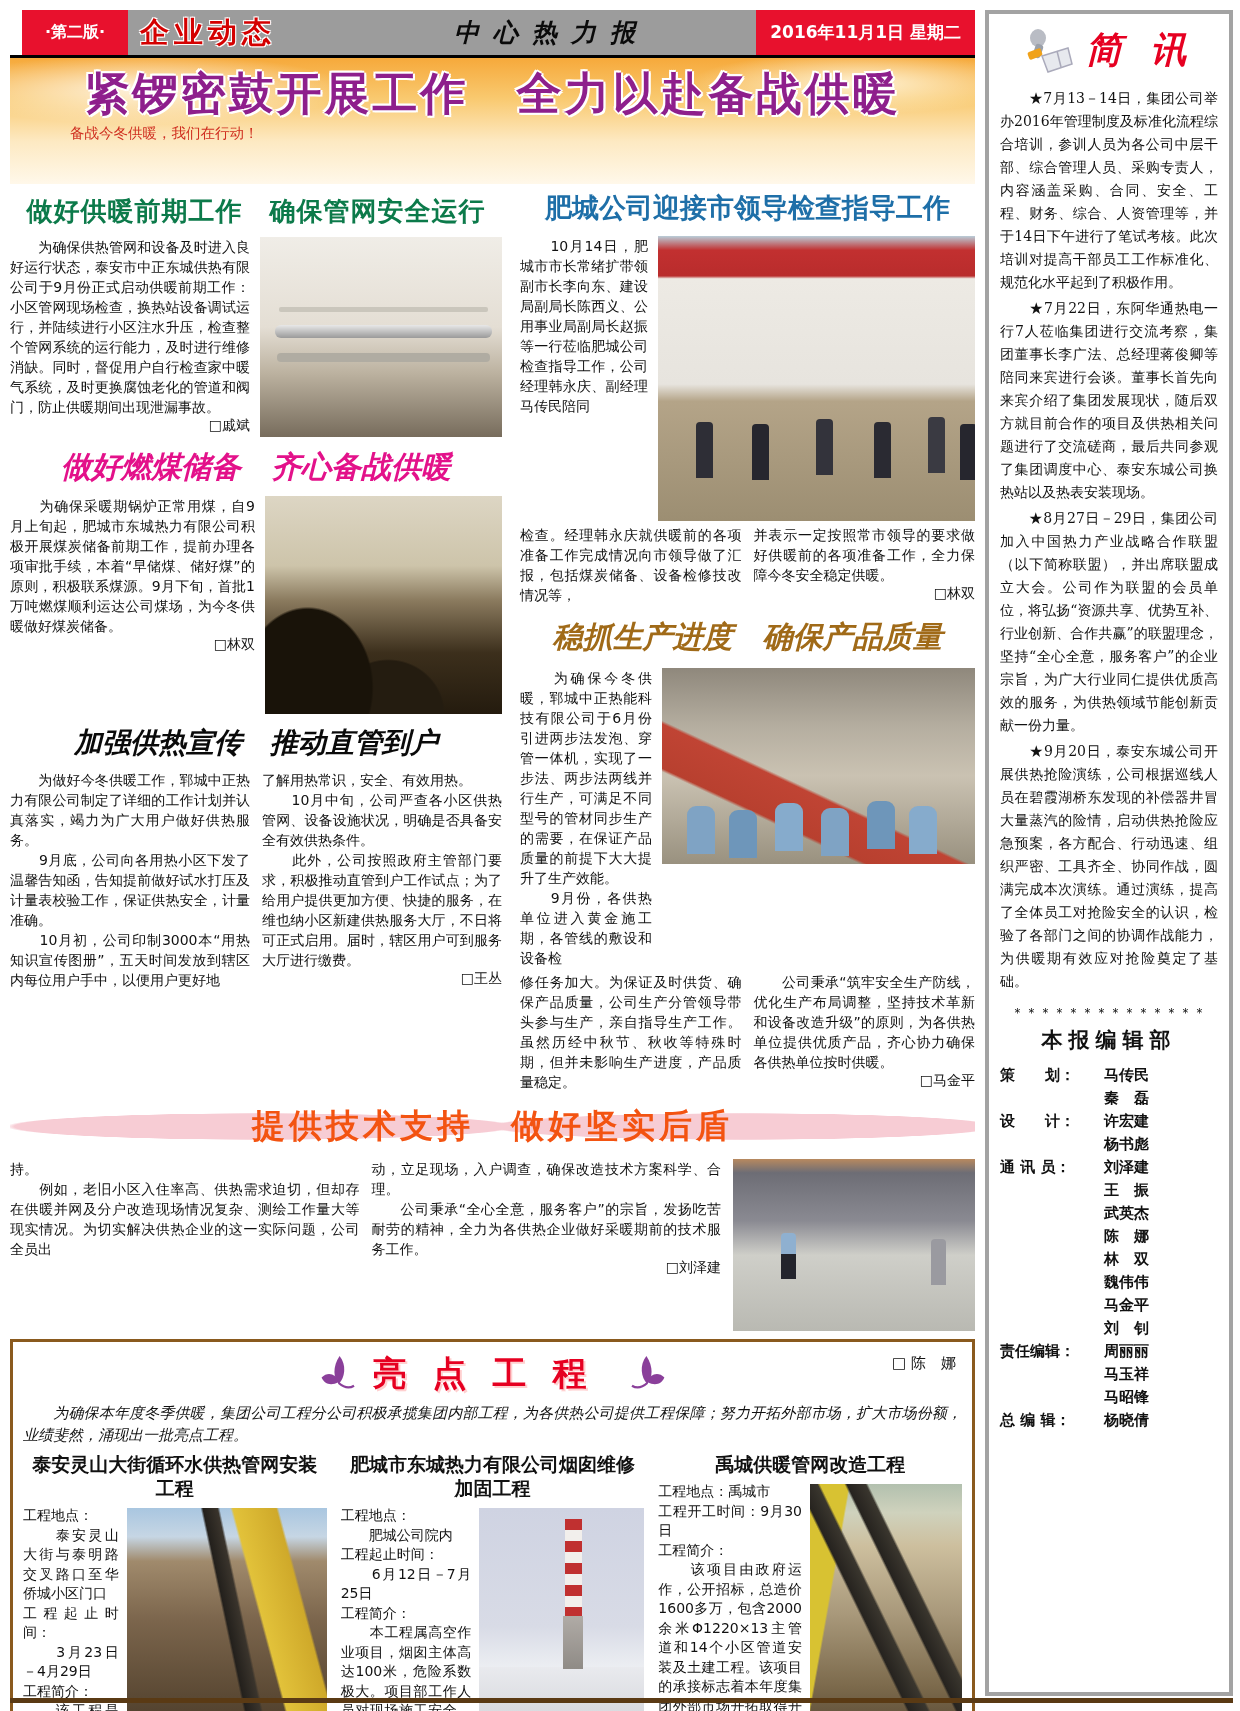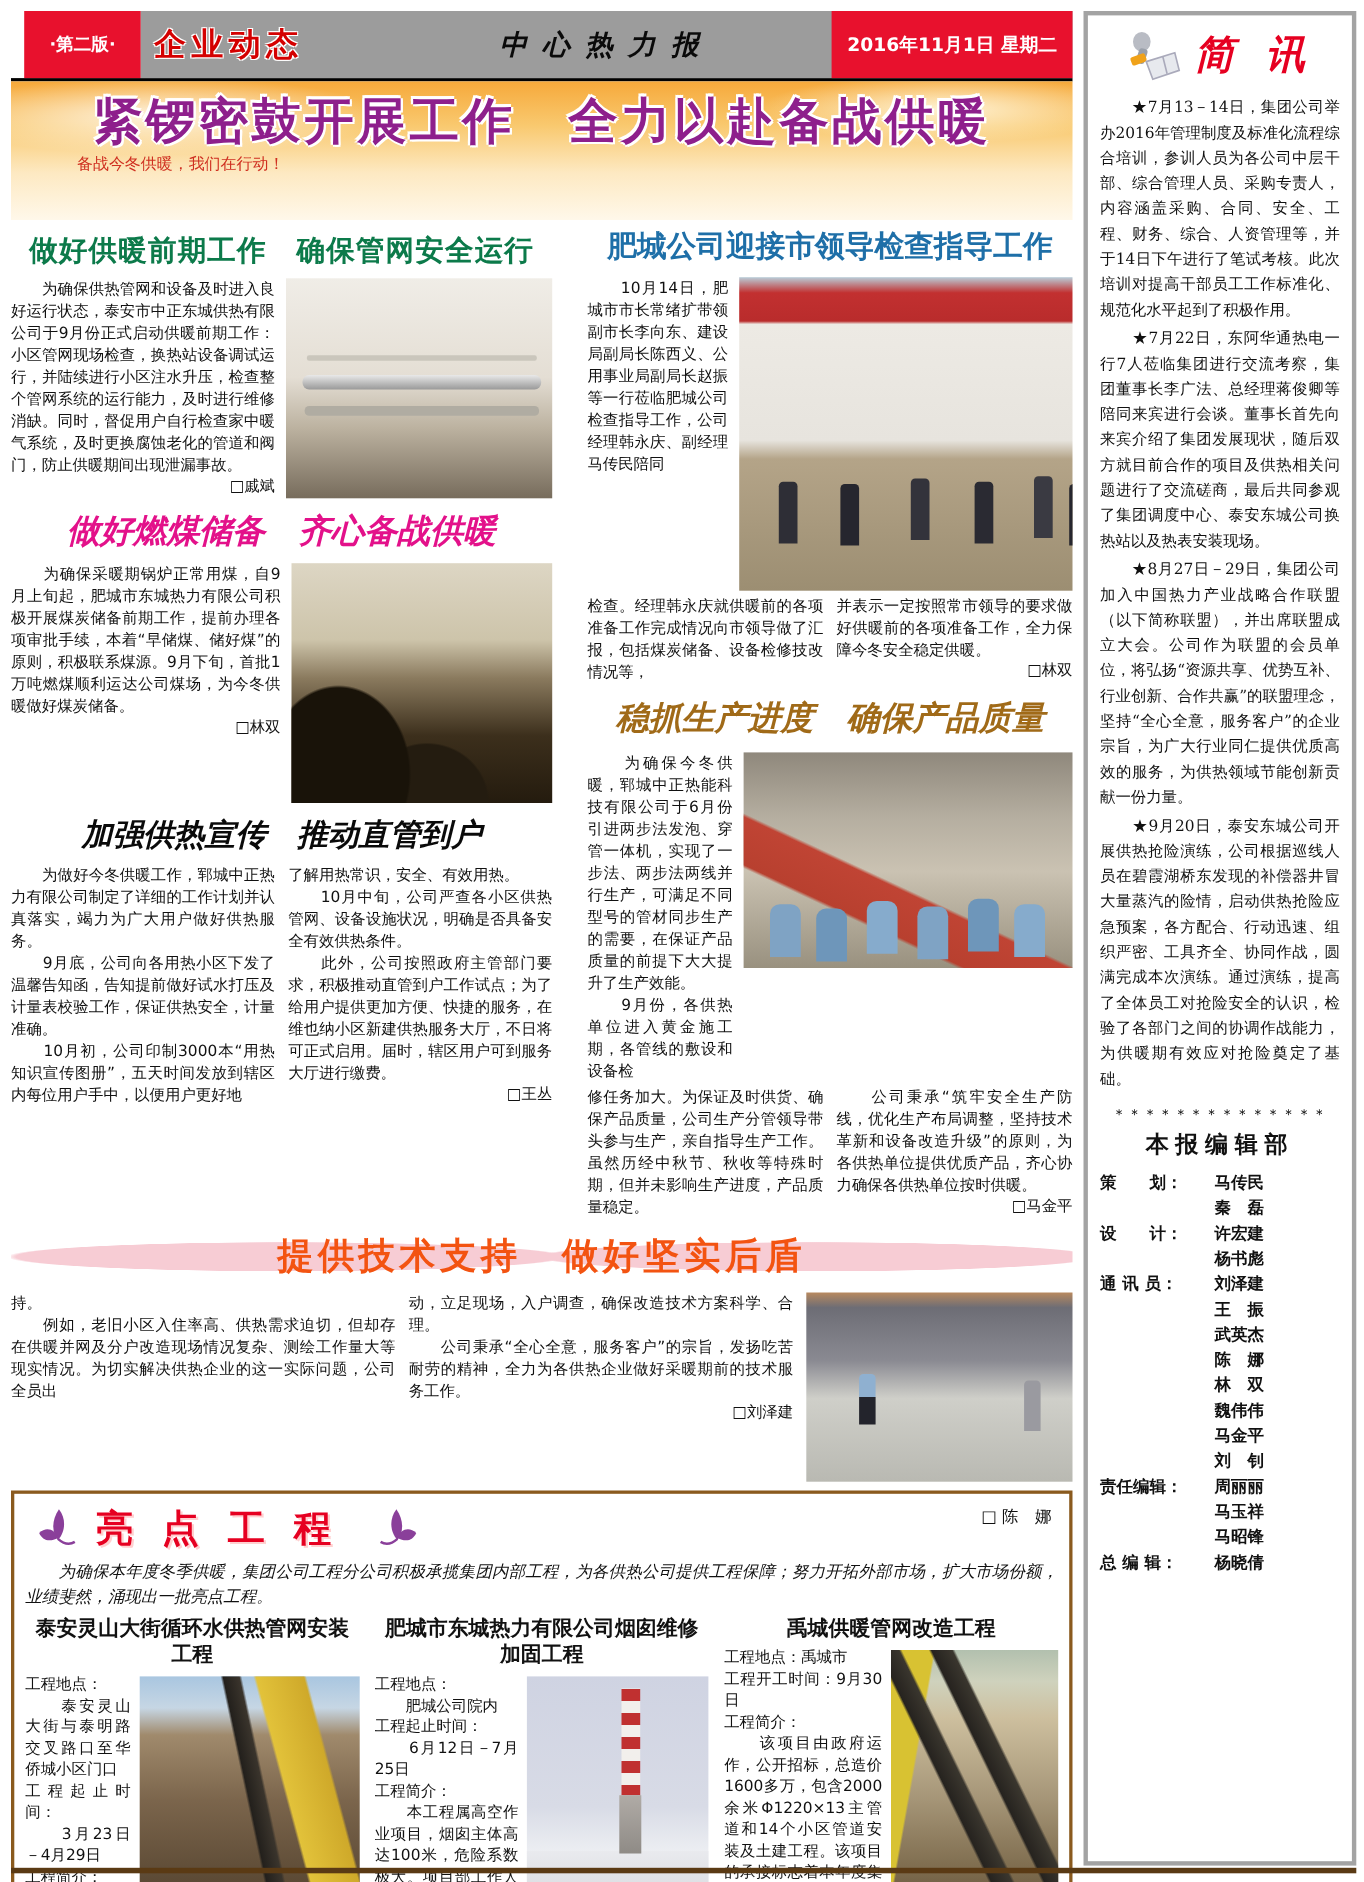--- a/index.html
+++ b/index.html
@@ -5,21 +5,21 @@
   * { box-sizing: border-box; margin: 0; padding: 0; }
   body {
     width: 1240px; height: 1711px; position: relative; overflow: hidden;
     background: #fff; font-family: "DejaVu Sans", "Liberation Sans", sans-serif;
     color: #111;
   }
   .page { display: flex; gap: 10px; padding: 10px 7px 0 10px; }
   .main { width: 965px; flex: none; }
 
   
-  .masthead-bar { display: flex; height: 64px; border-bottom: 3px solid #000; padding-left: 12px; }
+  .masthead-bar { display: flex; height: 48px; border-bottom: 3px solid #000; padding-left: 12px; }
   .edition-block { background: #e8112d; color: #fff; width: 106px; flex: none;
     display: flex; align-items: center; justify-content: center; font-size: 16px; font-weight: bold; }
   .graybar { flex: 1; background: #9c9c9c; display: flex; align-items: center; position: relative; gap: 27px; }
   .section-name { color: #d40000; font-weight: bold; font-size: 29px; letter-spacing: 5px; margin-left: 12px;
     text-shadow: 1px 1px 0 #fff, -1px -1px 0 #fff, 1px -1px 0 #fff, -1px 1px 0 #fff; z-index: 2; }
   .paper-name { position: absolute; left: 180px; right: 180px; text-align: center;
     font-family: "DejaVu Serif", serif; font-weight: bold; font-style: italic;
     font-size: 25px; letter-spacing: 14px; color: #0a0a0a; }
   .date-block { background: #e8112d; color: #fff; font-weight: bold; font-size: 17px;
     padding: 0 14px; display: flex; align-items: center; margin-left: auto; height: 100%; z-index: 2; }
@@ -29,21 +29,21 @@
     background:
       radial-gradient(ellipse 30% 40% at 14% 25%, rgba(255,255,255,.8) 0%, transparent 70%),
       radial-gradient(ellipse 25% 35% at 88% 20%, rgba(255,248,225,.9) 0%, transparent 70%),
       linear-gradient(180deg, #f6a93b 0%, #f9c96f 32%, #fde9c2 66%, #fff8ea 100%); }
   .banner-headline { text-align: center; font-size: 45px; font-weight: bold; color: #8e1f8c; letter-spacing: 3px;
     text-shadow: 2px 0 0 #fff, -2px 0 0 #fff, 0 2px 0 #fff, 0 -2px 0 #fff, 2px 2px 0 #fff, -2px -2px 0 #fff; }
   .banner-intro { color: #cf2f20; font-size: 14.5px; line-height: 21px; padding: 4px 16px 0; text-align: justify; }
   .banner-action { color: #cf2f20; font-size: 14.5px; padding-left: 60px; }
 
   
-  .cols { display: flex; gap: 32px; margin-top: 4px; }
+  .cols { display: flex; gap: 18px; margin-top: 4px; }
   .col-l { width: 492px; flex: none; }
   .col-r { flex: 1; min-width: 0; }
   h2 { text-align: center; }
   .h-green { color: #0c7a4a; font-size: 26px; letter-spacing: 1px; margin: 6px 0 8px; }
   .h-blue  { color: #1e6fa8; font-size: 27px; font-family: "DejaVu Serif", serif; margin: 2px 0 10px; }
   .h-pink  { color: #e3118a; font-size: 30px; font-family: "DejaVu Serif", serif; font-style: italic; margin: 10px 0 8px; }
   .h-brown { color: #a06a18; font-size: 30px; font-family: "DejaVu Serif", serif; font-style: italic; margin: 12px 0 10px; }
   .h-black { color: #0a0a0a; font-size: 28px; font-family: "DejaVu Serif", serif; font-style: italic; margin: 10px 0 8px; }
   .h-orange { position: relative; color: #f35311; font-size: 33px; font-family: "DejaVu Serif", serif;
     font-weight: bold; letter-spacing: 4px; margin: 8px 0 6px; padding: 4px 0;
@@ -100,21 +100,21 @@
     background: linear-gradient(180deg,#b0aba6,#8f8b86); }
   .ph-trench2 { width: 152px; height: 238px;
     background:
       linear-gradient(64deg, transparent 38%, #26231f 39%, #3a362e 46%, transparent 47%),
       linear-gradient(64deg, transparent 56%, #26231f 57%, #3a362e 64%, transparent 65%),
       linear-gradient(100deg, #d8c232 0 20%, transparent 21%),
       linear-gradient(180deg,#b2c0ae 0%,#cfd2bd 12%,#cdbf9e 26%,#a8987a 55%,#7c6a4c 85%,#60503a 100%); }
 
   
   .gbox { margin-top: 8px; border: 3px solid #8a5a1e; padding: 4px 10px 6px; height: 498px; overflow: hidden; }
-  .gbox-titlerow { display: flex; align-items: center; justify-content: flex-start; position: relative; height: 56px; }
+  .gbox-titlerow { display: flex; align-items: center; justify-content: center; position: relative; height: 56px; }
   .gbox-title { color: #e60021; font-size: 34px; font-weight: bold; font-family: "DejaVu Serif", serif;
     letter-spacing: 26px; text-shadow: 2px 2px 0 #ffd0d0; margin: 0 10px; }
   .gbox-byline { position: absolute; right: 6px; top: 8px; font-size: 15px; }
   .leaf { width: 54px; height: 44px; flex: none; }
   .gbox-intro { font-family: "DejaVu Serif", serif; font-style: italic; font-size: 15px; line-height: 22px;
     text-align: justify; white-space: pre-line; margin-bottom: 4px; }
   .projects { display: flex; gap: 14px; }
   .project { flex: 1; min-width: 0; }
   .project h3 { text-align: center; font-size: 19px; line-height: 24px; margin: 2px 0 6px; }
   .project .body-txt { font-size: 14px; line-height: 19.5px; }

